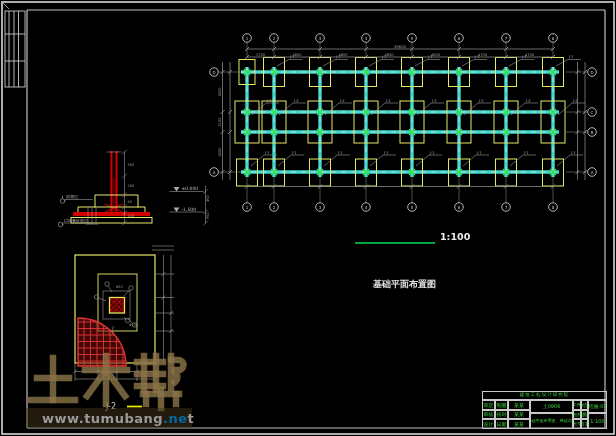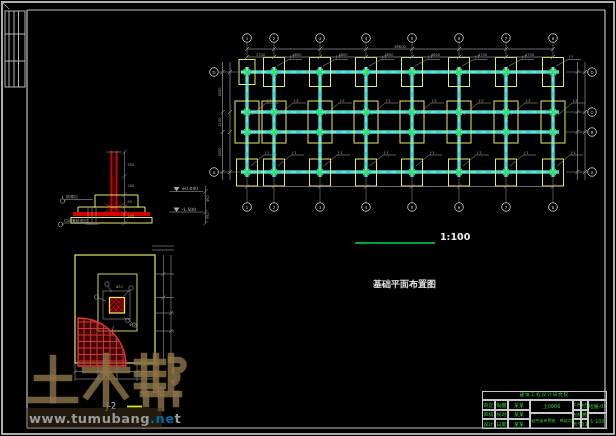--- a/index.html
+++ b/index.html
@@ -2,22 +2,22 @@
 <html><head>
 <meta charset="utf-8">
 <style>
   html,body{margin:0;padding:0;background:#222;}
   .sheet{position:relative;width:616px;height:436px;background:#000;overflow:hidden;
          font-family:"DejaVu Sans",sans-serif;}
   .ov{position:absolute;}
   .tb-cell{position:absolute;border:1px solid #c9c9c9;box-sizing:border-box;color:#3bdb3b;
            font-size:5px;line-height:1;display:flex;align-items:center;justify-content:center;
            white-space:nowrap;overflow:hidden;}
-  .url-band{position:absolute;left:26px;top:408px;width:136px;height:20px;
-            background:rgba(70,52,28,0.5);display:flex;align-items:center;padding-left:3px;
+  .url-band{position:absolute;left:26px;top:408px;width:166px;height:20px;
+            background:rgba(70,52,28,0.5);display:flex;align-items:center;padding-left:16px;
             font-size:13px;font-weight:bold;letter-spacing:0.5px;color:#9a9a9a;box-sizing:border-box;}
   .url-red{color:#0369a1;}
   svg text{font-family:"DejaVu Sans",sans-serif;}
 </style>
 </head>
 <body>
 
 <div class="sheet">
 
   <svg width="616" height="436" viewBox="0 0 616 436">

